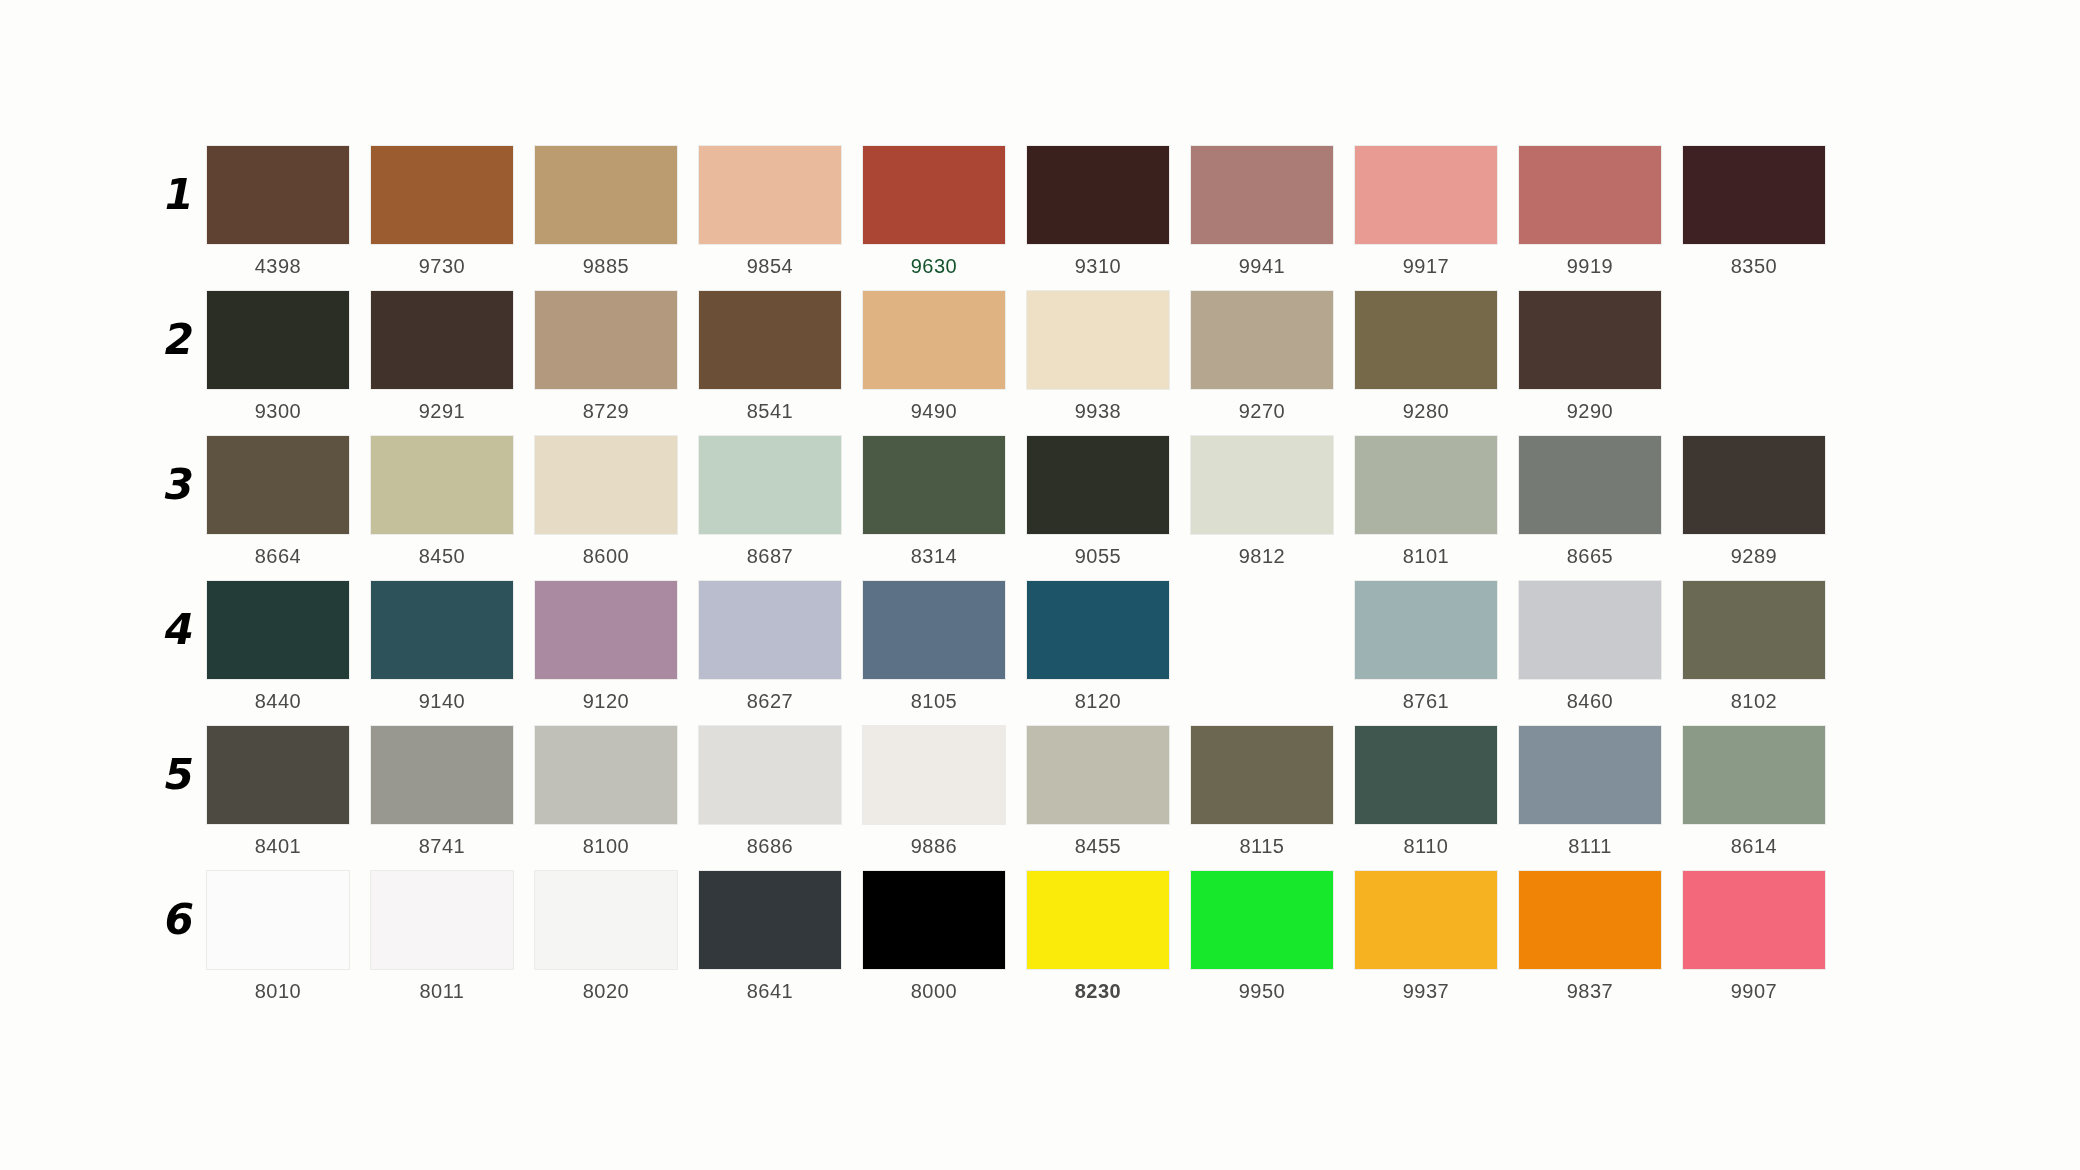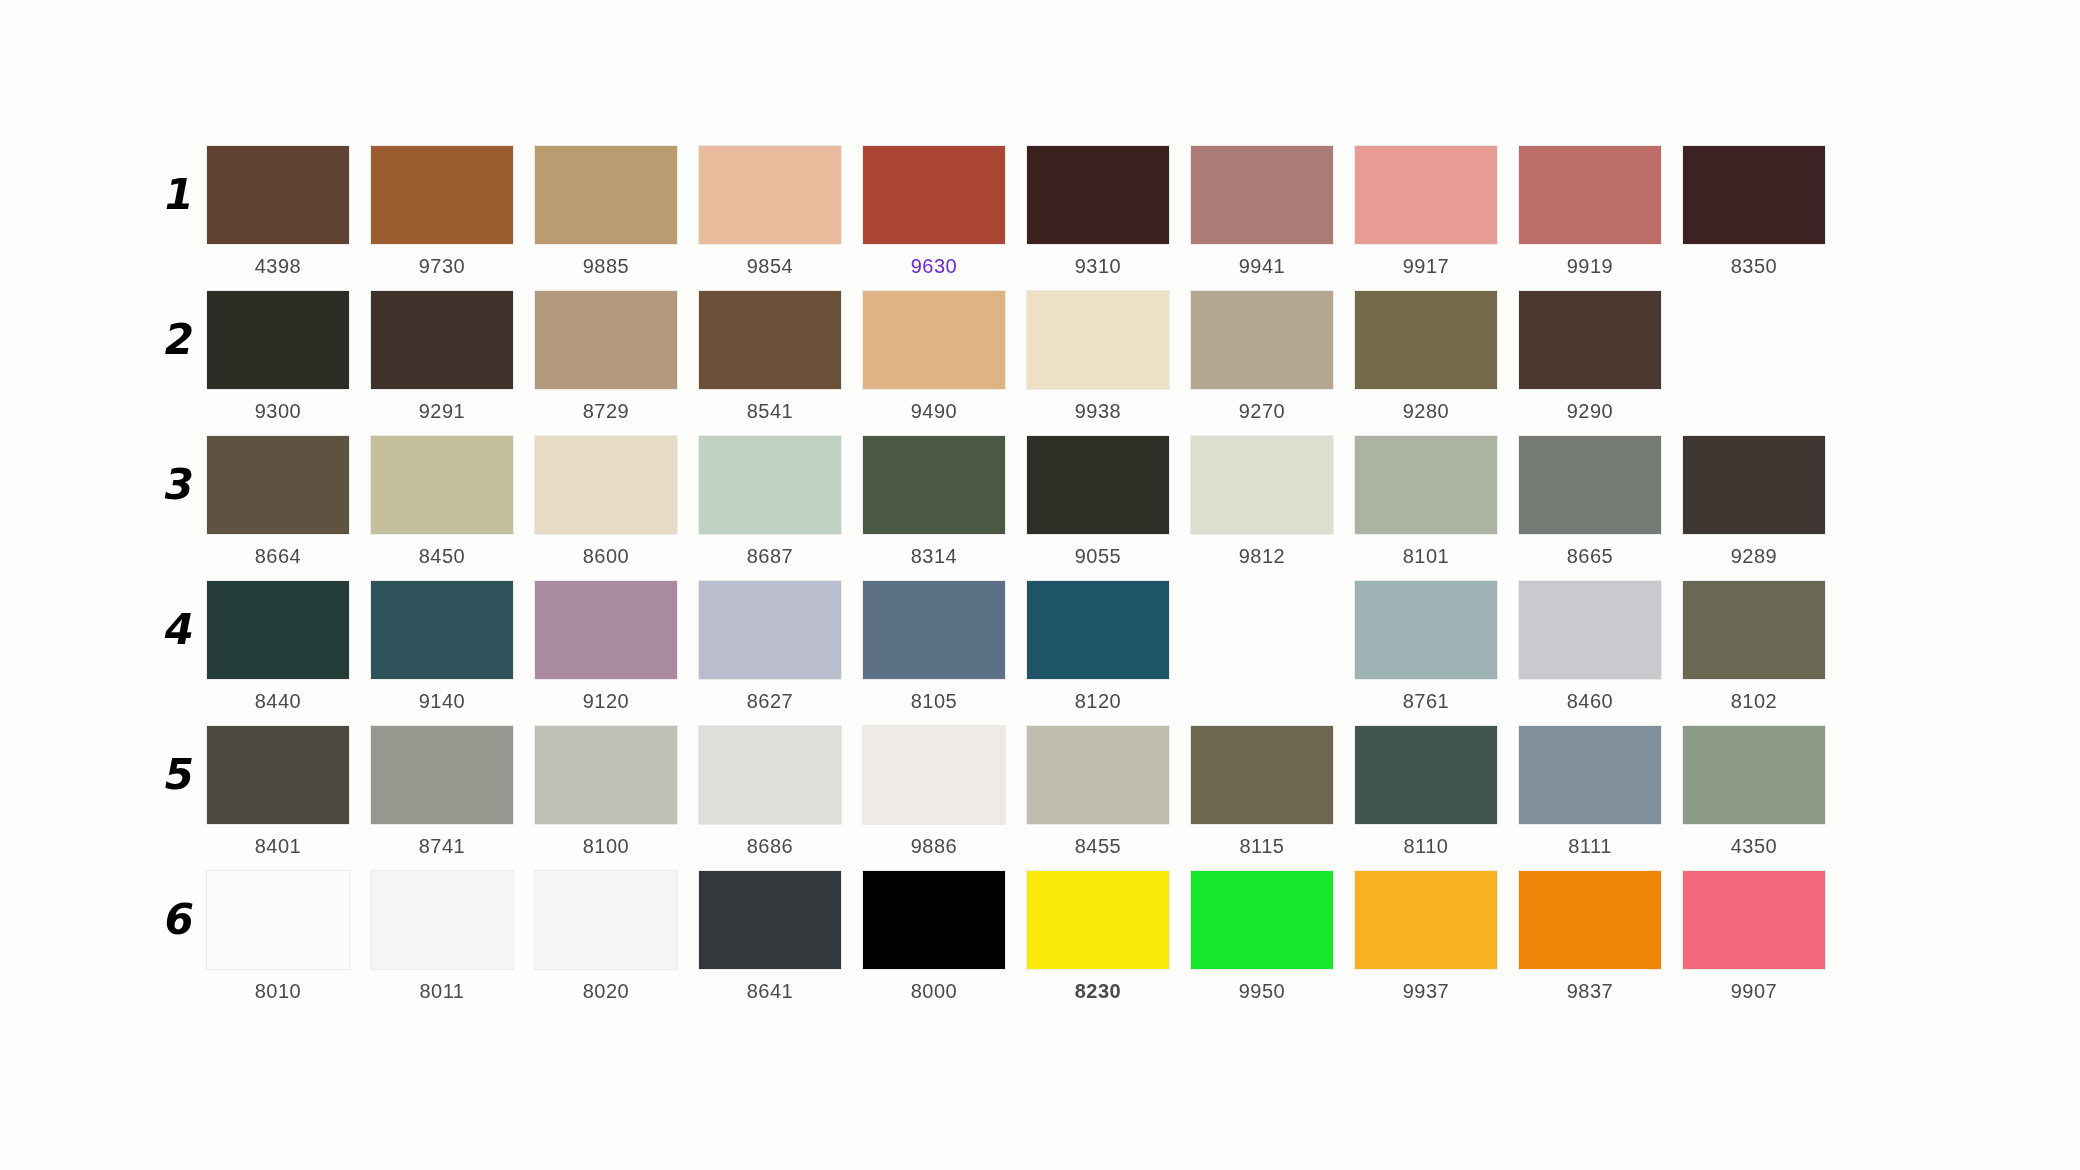--- a/index.html
+++ b/index.html
@@ -109,21 +109,21 @@
         <div class="cell">
           <div class="chip has-color" style="background: rgb(187, 155, 112);"></div>
           <div class="code" style="color: rgb(74, 74, 74);">9885</div>
         </div>
         <div class="cell">
           <div class="chip has-color" style="background: rgb(233, 187, 156);"></div>
           <div class="code" style="color: rgb(74, 74, 74);">9854</div>
         </div>
         <div class="cell">
           <div class="chip has-color" style="background: rgb(171, 70, 52);"></div>
-          <div class="code" style="color: #6d28d9;">9630</div>
+          <div class="code" style="color: #14532d;">9630</div>
         </div>
         <div class="cell">
           <div class="chip has-color" style="background: rgb(58, 33, 30);"></div>
           <div class="code" style="color: rgb(74, 74, 74);">9310</div>
         </div>
         <div class="cell">
           <div class="chip has-color" style="background: rgb(171, 123, 117);"></div>
           <div class="code" style="color: rgb(74, 74, 74);">9941</div>
         </div>
         <div class="cell">
@@ -297,21 +297,21 @@
         <div class="cell">
           <div class="chip has-color" style="background: rgb(63, 87, 79);"></div>
           <div class="code" style="color: rgb(74, 74, 74);">8110</div>
         </div>
         <div class="cell">
           <div class="chip has-color" style="background: rgb(129, 143, 155);"></div>
           <div class="code" style="color: rgb(74, 74, 74);">8111</div>
         </div>
         <div class="cell">
           <div class="chip has-color" style="background: rgb(138, 154, 134);"></div>
-          <div class="code" style="color: rgb(74, 74, 74);">4350</div>
+          <div class="code" style="color: rgb(74, 74, 74);">8614</div>
         </div>
       </div>
       <div class="swatch-row">
         <div class="row-number" style="color: rgb(0, 0, 0);">6</div>
         <div class="cell">
           <div class="chip has-color" style="background: rgb(251, 251, 251);"></div>
           <div class="code" style="color: rgb(74, 74, 74);">8010</div>
         </div>
         <div class="cell">
           <div class="chip has-color" style="background: rgb(247, 245, 246);"></div>

